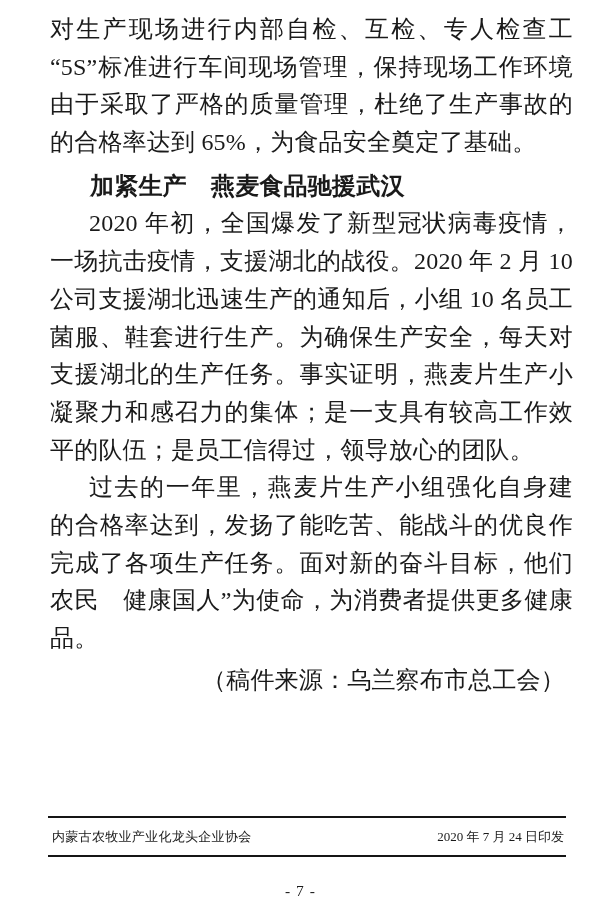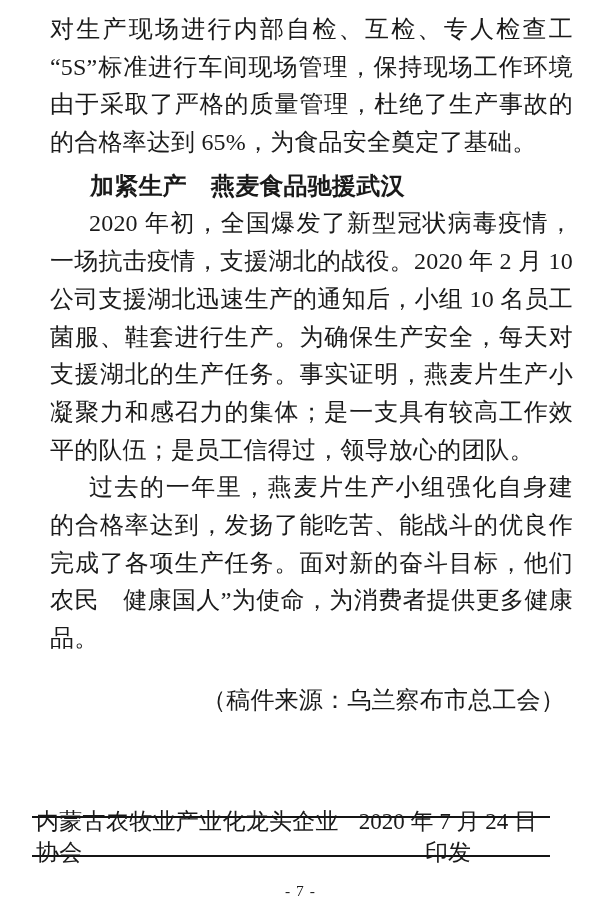--- a/index.html
+++ b/index.html
@@ -41,35 +41,35 @@
   .heading {
     font-weight: bold;
     margin-top: 6px;
     text-align: center;
     text-align-last: left;
     text-indent: 40px;
   }
   .source {
     text-align: right;
     text-align-last: right;
-    margin-top: 24px;
+    margin-top: 4px;
     padding-right: 8px;
   }
   .footer {
     position: absolute;
-    left: 32px;
+    left: 48px;
     top: 816px;
     width: 518px;
     height: 37px;
     border-top: 2.5px solid #151515;
     border-bottom: 2.5px solid #151515;
     display: flex;
     justify-content: space-between;
     align-items: center;
-    font-size: 23px;
+    font-size: 13px;
     box-sizing: content-box;
   }
   .footer .issuer { padding-left: 4px; letter-spacing: 0.3px; }
   .footer .print-date { padding-right: 2px; text-align: center; }
   .page-number {
     position: absolute;
     left: 0;
     right: 0;
     top: 882px;
     text-align: center;

